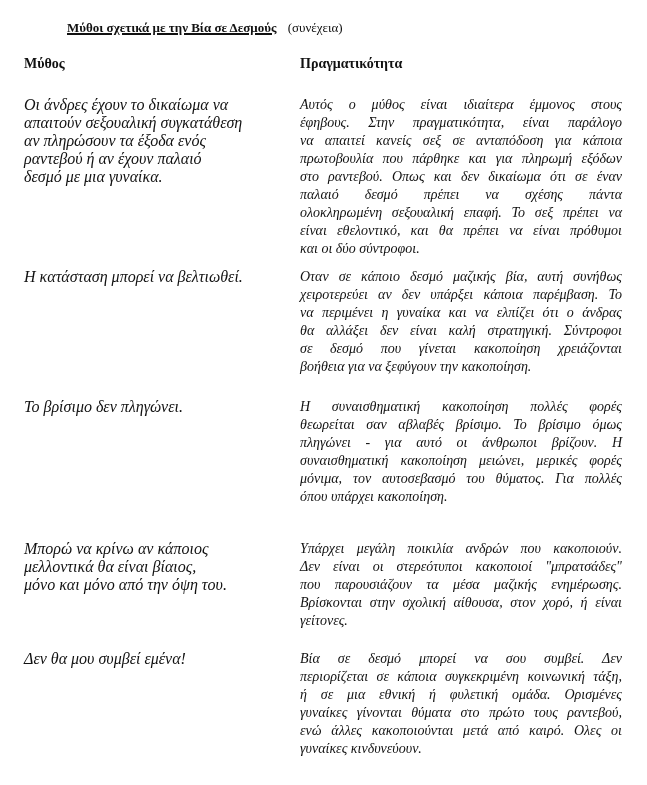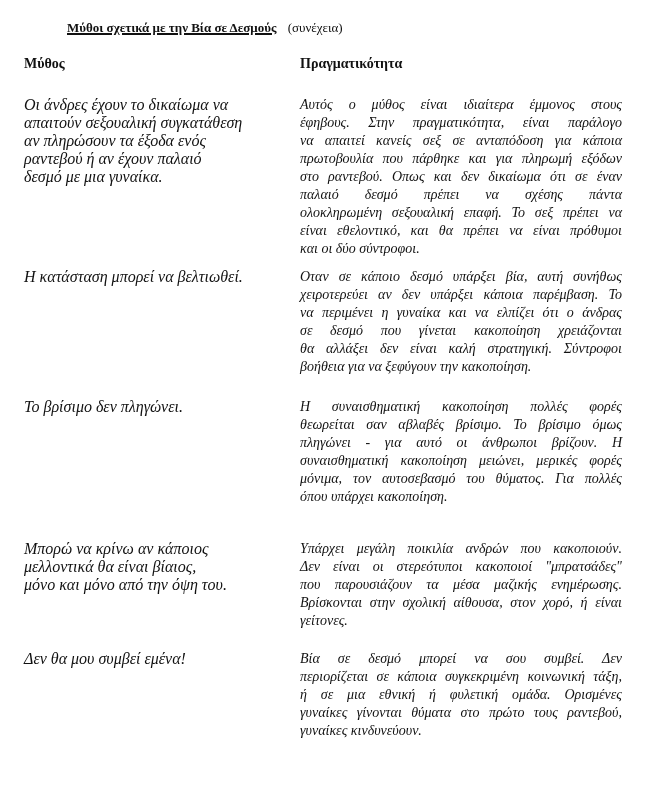--- a/index.html
+++ b/index.html
@@ -111,25 +111,25 @@
           <span class="line">ολοκληρωμένη σεξουαλική επαφή. Το σεξ πρέπει να</span>
           <span class="line">είναι εθελοντικό, και θα πρέπει να είναι πρόθυμοι</span>
           <span class="line last">και οι δύο σύντροφοι.</span>
         </div>
       </div>
       <div class="row" style="top: 268px;">
         <div class="myth">
           <span class="line">Η κατάσταση μπορεί να βελτιωθεί.</span>
         </div>
         <div class="reality">
-          <span class="line">Οταν σε κάποιο δεσμό υπάρξει βία, αυτή συνήθως</span>
+          <span class="line">Οταν σε κάποιο δεσμό μαζικής βία, αυτή συνήθως</span>
           <span class="line">χειροτερεύει αν δεν υπάρξει κάποια παρέμβαση. Το</span>
           <span class="line">να περιμένει η γυναίκα και να ελπίζει ότι ο άνδρας</span>
+          <span class="line">θα αλλάξει δεν είναι καλή στρατηγική. Σύντροφοι</span>
           <span class="line">σε δεσμό που γίνεται κακοποίηση χρειάζονται</span>
-          <span class="line">θα αλλάξει δεν είναι καλή στρατηγική. Σύντροφοι</span>
           <span class="line last">βοήθεια για να ξεφύγουν την κακοποίηση.</span>
         </div>
       </div>
       <div class="row" style="top: 398px;">
         <div class="myth">
           <span class="line">Το βρίσιμο δεν πληγώνει.</span>
         </div>
         <div class="reality">
           <span class="line">Η συναισθηματική κακοποίηση πολλές φορές</span>
           <span class="line">θεωρείται σαν αβλαβές βρίσιμο. Το βρίσιμο όμως</span>
@@ -155,17 +155,18 @@
       </div>
       <div class="row" style="top: 650px;">
         <div class="myth">
           <span class="line">Δεν θα μου συμβεί εμένα!</span>
         </div>
         <div class="reality">
           <span class="line">Βία σε δεσμό μπορεί να σου συμβεί. Δεν</span>
           <span class="line">περιορίζεται σε κάποια συγκεκριμένη κοινωνική τάξη,</span>
           <span class="line">ή σε μια εθνική ή φυλετική ομάδα. Ορισμένες</span>
           <span class="line">γυναίκες γίνονται θύματα στο πρώτο τους ραντεβού,</span>
+          <span class="line">ενώ άλλες κακοποιούνται μετά από καιρό. Ολες οι</span>
           <span class="line last">γυναίκες κινδυνεύουν.</span>
         </div>
       </div>
     </div>
 </div>
 
 </body></html>

